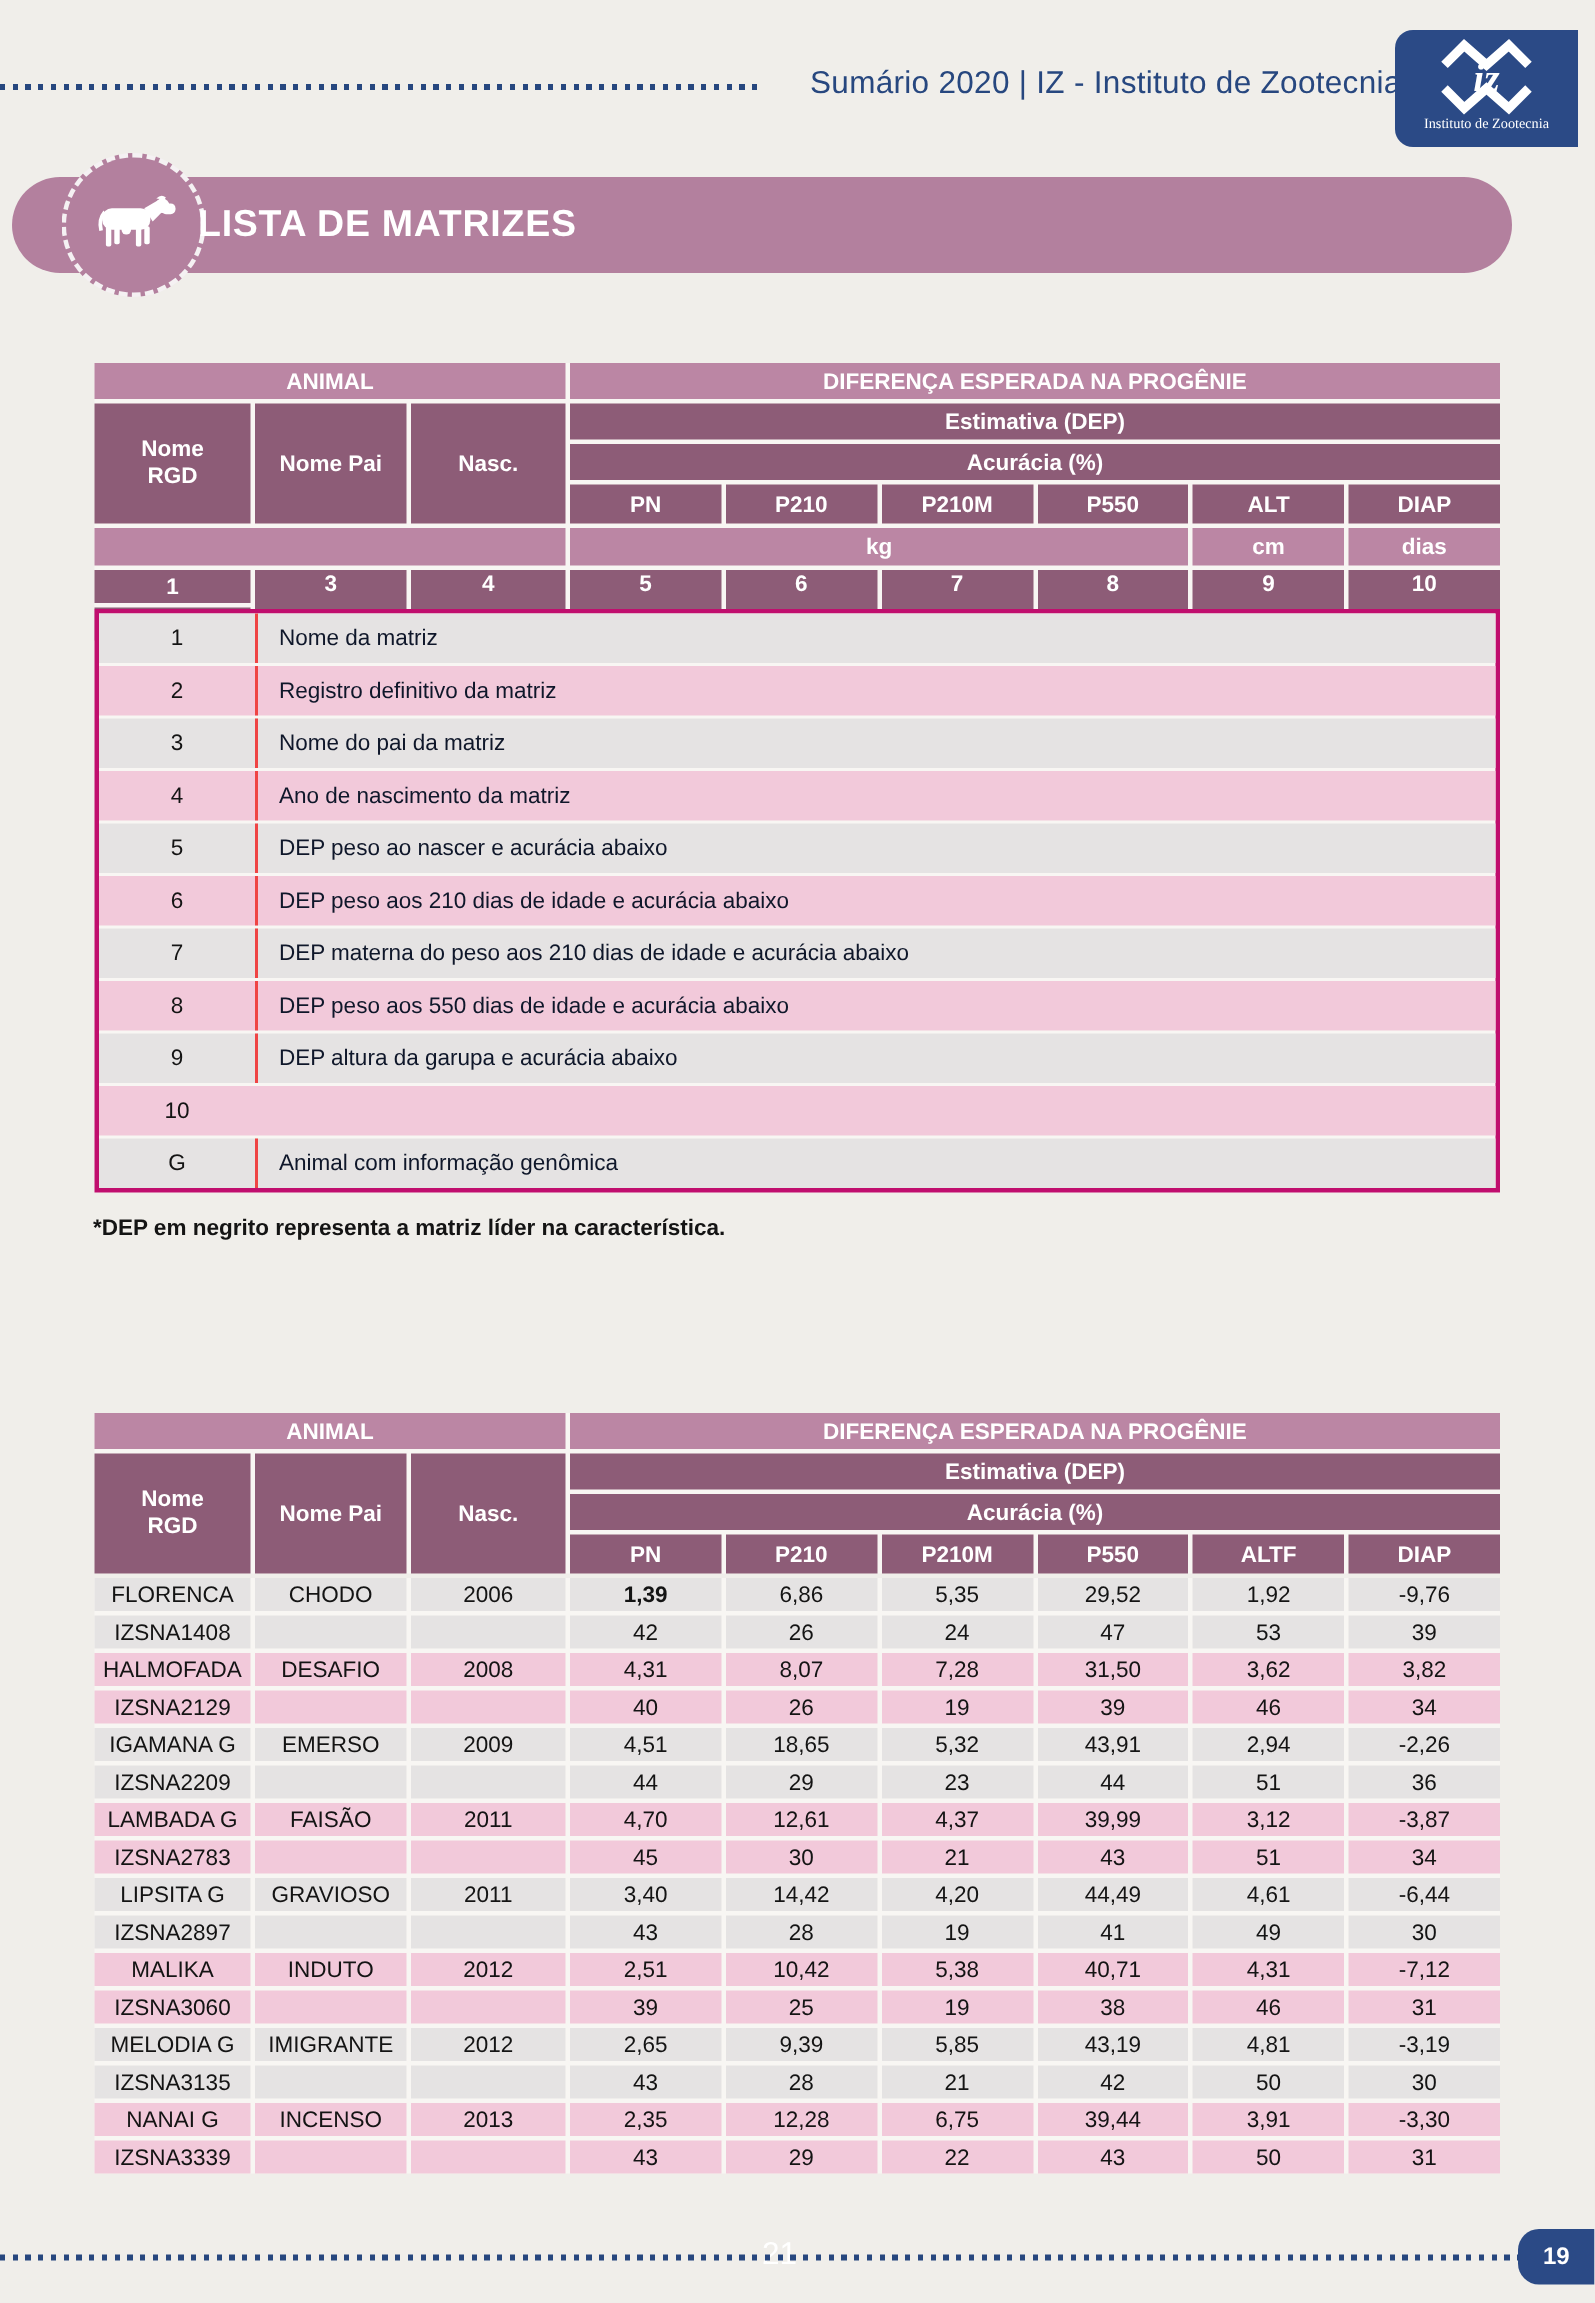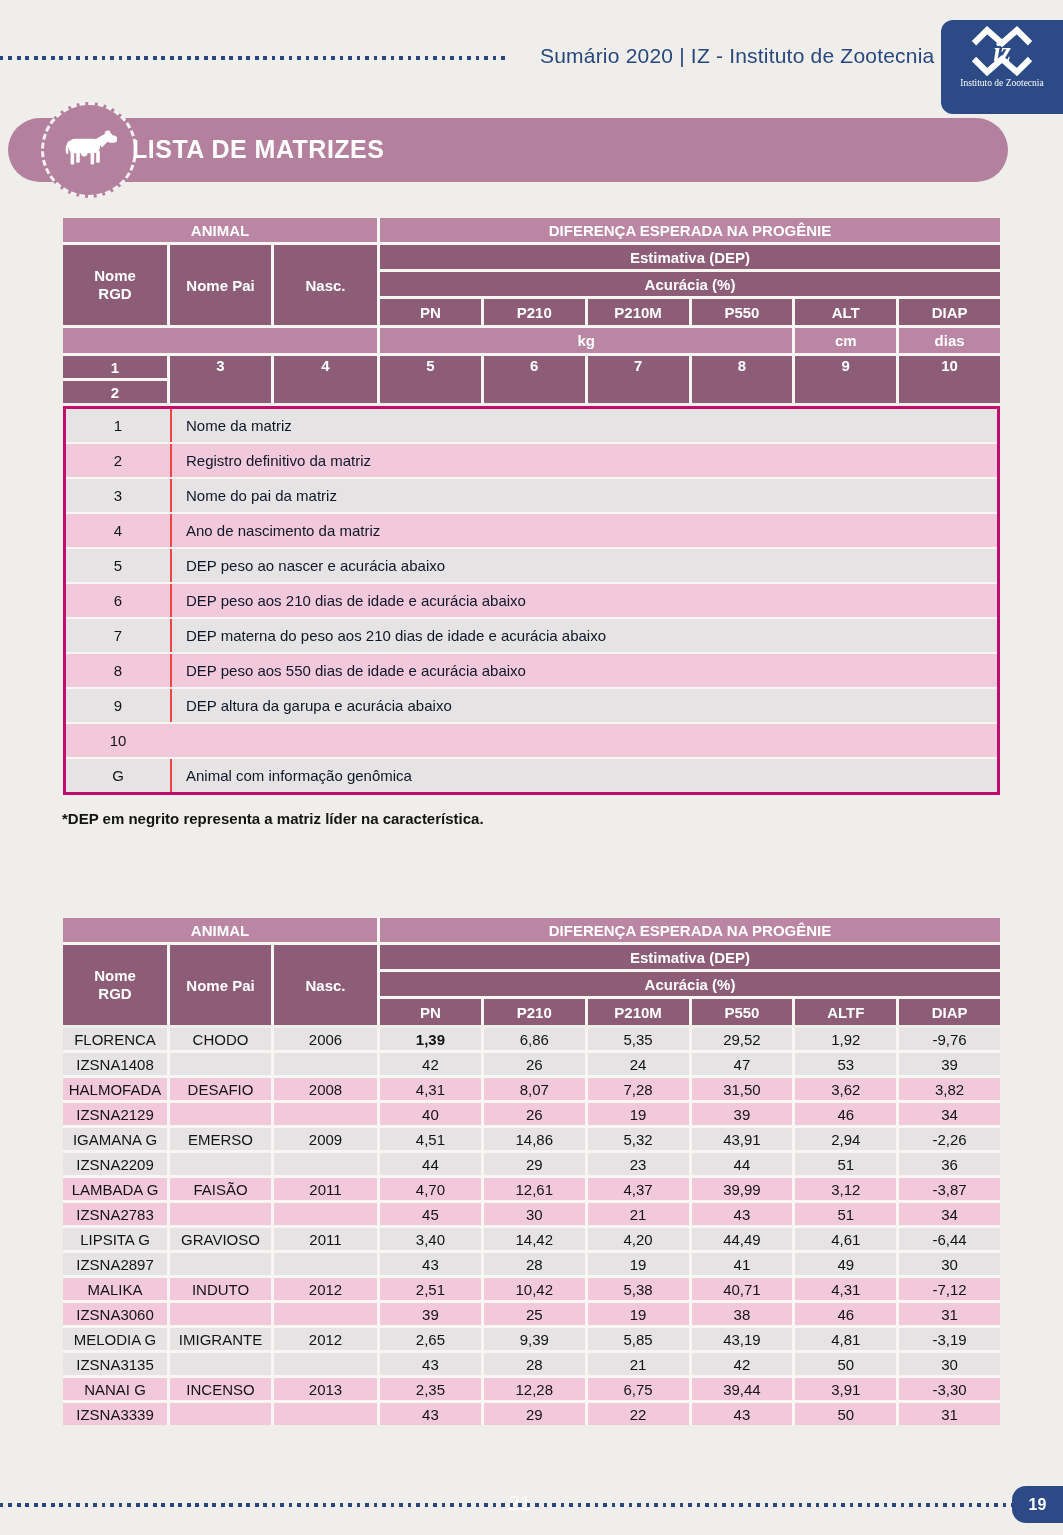--- a/index.html
+++ b/index.html
@@ -3,30 +3,30 @@
 <meta charset="utf-8">
 <style>
   html,body{margin:0;padding:0;}
   body{font-family:"Liberation Sans",sans-serif;background:#eceae5;}
   #page{position:relative;width:1063px;height:1535px;background:#f0eeea;overflow:hidden;}
 
   
   .dots{position:absolute;height:4px;background-image:repeating-linear-gradient(90deg,#27477f 0 3.5px,transparent 3.5px 8.5px);}
   .top-dots{top:56px;left:0;width:506px;}
   .header-title{position:absolute;top:44px;left:540px;font-size:21px;color:#27477f;letter-spacing:.2px;text-align:right;}
-  .logo{position:absolute;top:20px;right:0;width:122px;height:94px;background:#2b4a86;border-radius:12px 0 0 12px;display:flex;flex-direction:column;align-items:center;justify-content:flex-start;padding-top:4px;box-sizing:border-box;}
+  .logo{position:absolute;top:20px;right:11px;width:122px;height:78px;background:#2b4a86;border-radius:12px 0 0 12px;display:flex;flex-direction:column;align-items:center;justify-content:flex-start;padding-top:4px;box-sizing:border-box;}
   .logo-caption{font-family:"Liberation Serif",serif;font-size:9.5px;color:#fff;margin-top:-2px;}
 
   
   .banner{position:absolute;top:118px;left:8px;width:1000px;height:64px;background:#b3809e;border-radius:32px;}
   .banner-title{position:absolute;top:135px;left:132px;font-size:25px;font-weight:bold;color:#fff;letter-spacing:.5px;}
   .cow-badge{position:absolute;top:102px;left:41px;width:90px;height:90px;border-radius:50%;background:#b3809e;border:3px dashed #f5f1f3;display:flex;align-items:center;justify-content:center;}
 
   
-  .grid{display:grid;grid-template-columns:104px 101px 103px repeat(6,1fr);gap:3px;background:#f8f6f3;}
+  .grid{display:grid;grid-template-columns:104px 101px 103px repeat(6,1fr);gap:3px;background:#f8f6f3;margin-top:24px;}
   .thead1{position:absolute;top:218px;left:63px;width:937px;grid-template-rows:24px 24px 24px 26px 25px 22px 22px;}
   .tbl2{position:absolute;top:918px;left:63px;width:937px;}
   .thead2{grid-template-rows:24px 24px 24px 26px;}
   .tbody{margin-top:3px;grid-auto-rows:22px;}
   .hc{display:flex;align-items:center;justify-content:center;color:#fff;font-weight:bold;font-size:15px;}
   .light{background:#bb86a4;}
   .dark{background:#8d5c77;}
   .topal{align-items:flex-start;padding-top:1px;}
   .pre{white-space:pre-line;text-align:center;line-height:1.2;}
   .cell{display:flex;align-items:center;justify-content:center;font-size:15px;color:#141414;}
@@ -215,21 +215,21 @@
         <div class="cell pink">40</div>
         <div class="cell pink">26</div>
         <div class="cell pink">19</div>
         <div class="cell pink">39</div>
         <div class="cell pink">46</div>
         <div class="cell pink">34</div>
         <div class="cell gray">IGAMANA G</div>
         <div class="cell gray">EMERSO</div>
         <div class="cell gray">2009</div>
         <div class="cell gray">4,51</div>
-        <div class="cell gray">14,86</div>
+        <div class="cell gray">18,65</div>
         <div class="cell gray">5,32</div>
         <div class="cell gray">43,91</div>
         <div class="cell gray">2,94</div>
         <div class="cell gray">-2,26</div>
         <div class="cell gray">IZSNA2209</div>
         <div class="cell gray"></div>
         <div class="cell gray"></div>
         <div class="cell gray">44</div>
         <div class="cell gray">29</div>
         <div class="cell gray">23</div>

